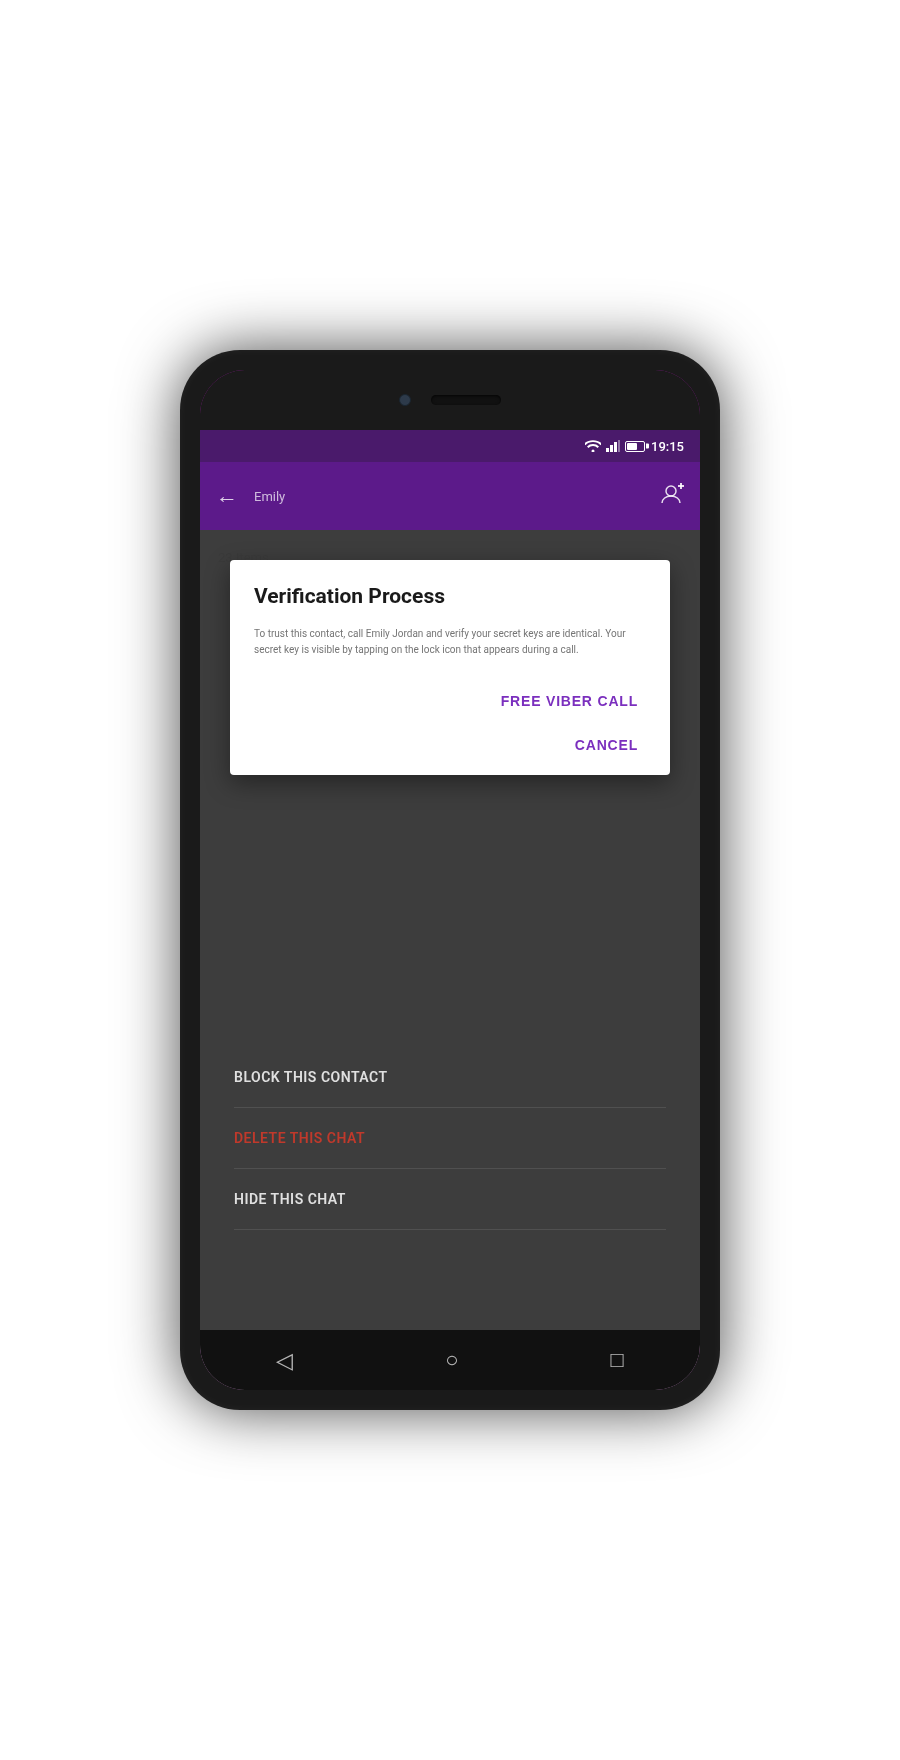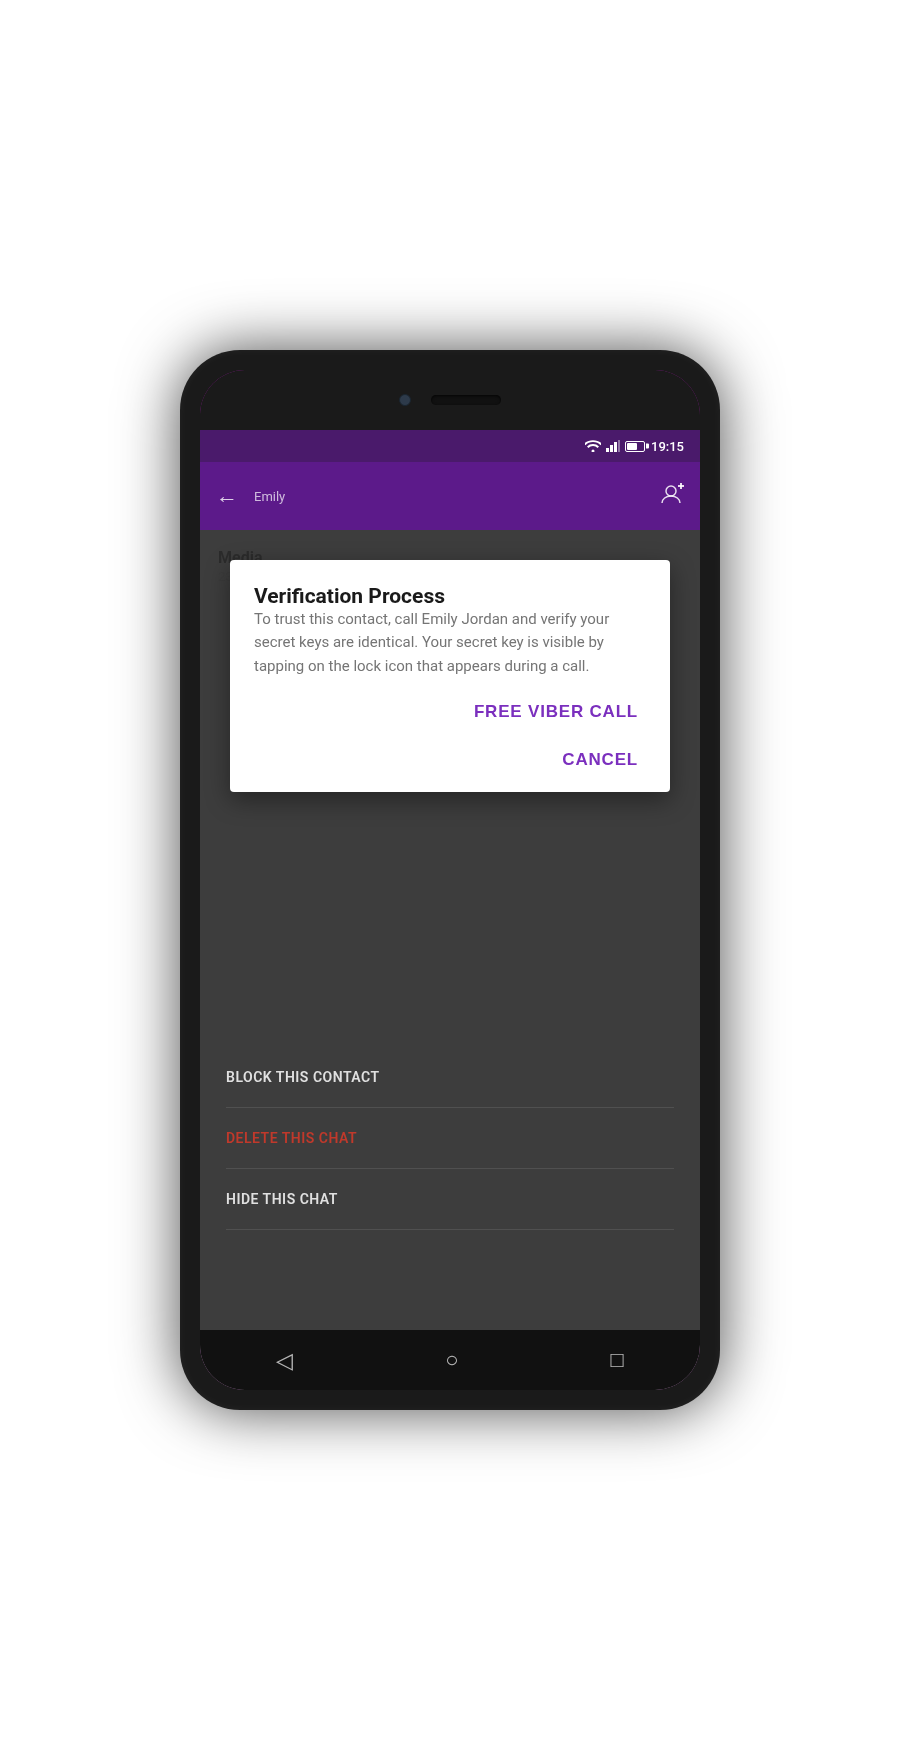--- a/index.html
+++ b/index.html
@@ -204,53 +204,54 @@
       border-radius: 4px;
       width: 88%;
       padding: 24px 24px 8px 24px;
       box-shadow: 0 8px 24px rgba(0,0,0,0.4);
     }
 
     .dialog-title {
       font-size: 21px;
       font-weight: 700;
       color: #1a1a1a;
+      margin-bottom: 18px;
     }
 
     .dialog-body {
-      font-size: 15px;
+      font-size: 10px;
       color: #757575;
       line-height: 1.55;
-      margin-bottom: 10px;
+      margin-bottom: 22px;
     }
 
     .dialog-actions {
       display: flex;
       flex-direction: column;
       align-items: flex-end;
       margin-top: 10px;
     }
 
     .dialog-btn {
       color: #7b2fbe;
-      font-size: 17px;
+      font-size: 14px;
       font-weight: 700;
       letter-spacing: 0.8px;
       text-transform: uppercase;
       padding: 14px 8px;
       cursor: pointer;
       background: none;
       border: none;
       width: 100%;
       text-align: right;
     }
 
     
     .bottom-actions {
-      padding: 0 26px;
+      padding: 0 34px;
       position: absolute;
       bottom: 100px;
       left: 0; right: 0;
     }
 
     .action-row {
       padding: 22px 0;
       font-size: 14px;
       font-weight: 600;
       letter-spacing: 0.5px;
@@ -332,21 +333,20 @@
             <circle cx="13" cy="10" r="5" stroke="rgba(255,255,255,0.85)" stroke-width="1.5" fill="none"></circle>
             <path d="M4 22c0-4 4-7 9-7s9 3 9 7" stroke="rgba(255,255,255,0.85)" stroke-width="1.5" fill="none"></path>
             <line x1="20" y1="5" x2="26" y2="5" stroke="rgba(255,255,255,0.85)" stroke-width="2"></line>
             <line x1="23" y1="2" x2="23" y2="8" stroke="rgba(255,255,255,0.85)" stroke-width="2"></line>
           </svg>
         </span>
       </div>
 
       <div class="content-behind">
         <div class="media-section">
-          <div class="media-label">Media</div>
           <div class="media-count">23 Items</div>
         </div>
 
         <div class="overlay">
 
           <div class="dialog">
             <div class="dialog-title">Verification Process</div>
             <div class="dialog-body">To trust this contact, call Emily Jordan and verify your secret keys are identical. Your secret key is visible by tapping on the lock icon that appears during a call.</div>
             <div class="dialog-actions">
               <button class="dialog-btn">FREE VIBER CALL</button>

